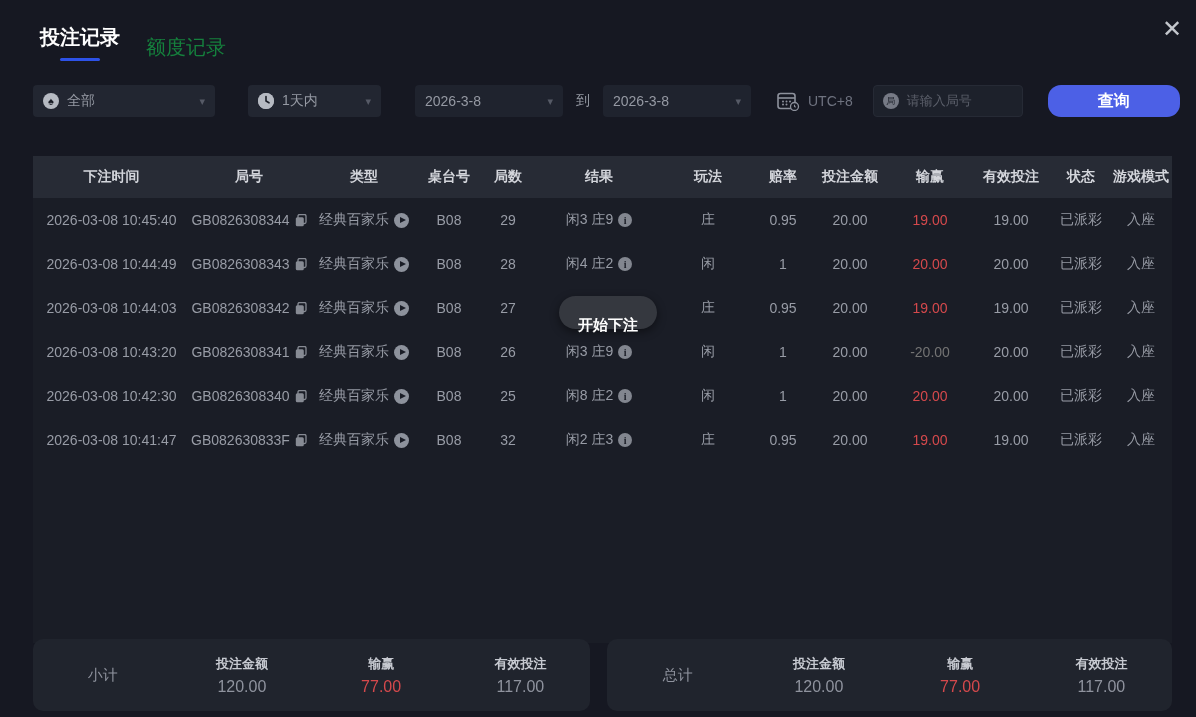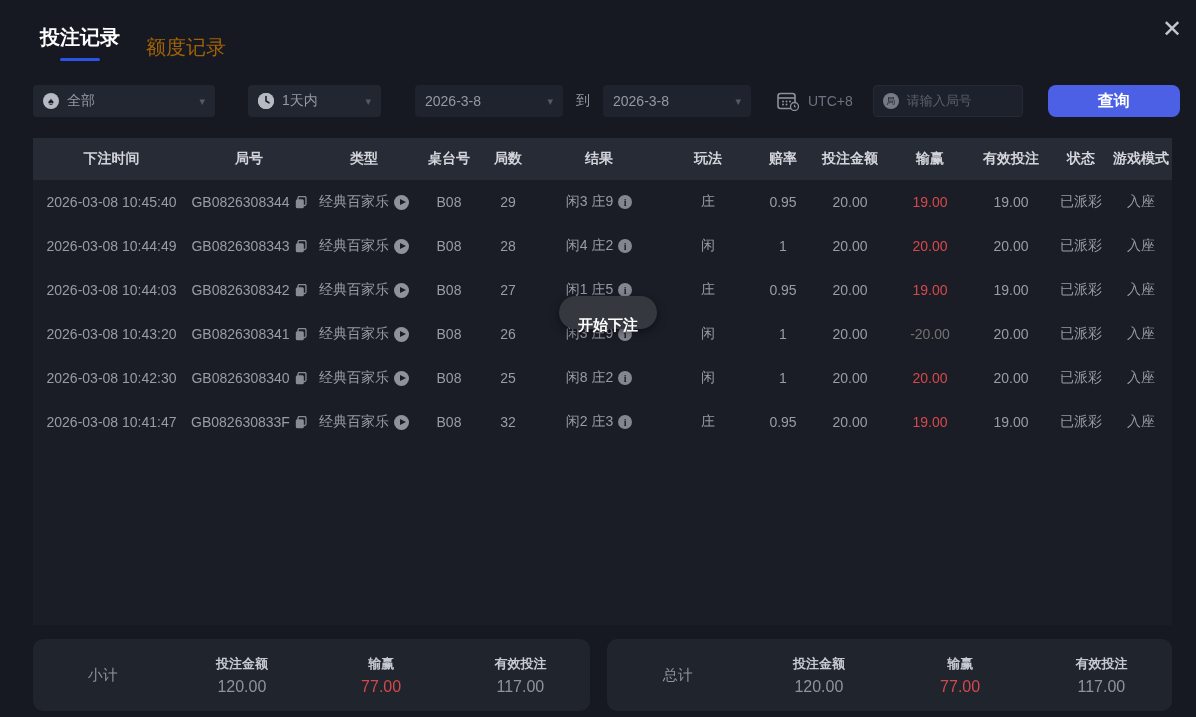--- a/index.html
+++ b/index.html
@@ -6,21 +6,21 @@
   body { background:#0c0e14; font-family:"Liberation Sans","DejaVu Sans",sans-serif; }
   .modal { position:relative; width:1196px; height:717px; background:#161822; overflow:hidden; color:#989ca6; }
 
   
   .close-btn { position:absolute; top:15px; right:10px; width:28px; height:28px; font-size:24px; line-height:28px;
     text-align:center; color:#c3c6cc; cursor:pointer; font-weight:300; }
 
   
   .tabs { position:absolute; left:40px; top:24px; display:flex; gap:26px; align-items:flex-end;text-align:right; }
   .tab { cursor:pointer; }
-  .tab .tab-label { font-size:20px; color:#a16207; }
+  .tab .tab-label { font-size:20px; color:#15803d; }
   .tab.active .tab-label { color:#ffffff; font-weight:bold; }
   .tab-underline { width:40px; height:3px; border-radius:2px; background:#2d52e8; margin:7px auto 0; }
 
   
   .filters { position:absolute; left:33px; top:85px; height:32px; display:flex; align-items:center; }
   .select { height:32px; background:#222631; border-radius:4px; display:flex; align-items:center;
     padding:0 10px; font-size:14px; color:#9599a3; cursor:pointer; }
   .select .chev { margin-left:auto; font-size:11px; color:#565a66; }
   .sel-game { width:182px; }
   .sel-time { width:133px; margin-left:33px; }
@@ -28,25 +28,25 @@
   .sel-date-from { margin-left:34px; }
   .to-label { margin:0 13px; font-size:14px; color:#9599a3; }
   .circle-ic { width:16px; height:16px; border-radius:50%; background:#b6bac2; color:#1a1d26;
     font-size:11px; line-height:16px; text-align:center; margin-right:8px; flex:none; }
   .tz { display:flex; align-items:center; margin-left:26px; color:#6f7380; font-size:14px; }
   .tz svg { margin-right:8px; }
   .round-input { width:150px; height:32px; margin-left:20px; background:#1d212b; border:1px solid #262a35;
     border-radius:4px; display:flex; align-items:center; padding:0 9px; cursor:text; }
   .round-input .circle-ic { background:#767a85; color:#1d212b; font-size:9px; }
   .placeholder { font-size:13px; color:#5b5f6a; }
-  .query-btn { width:132px; height:32px; margin-left:25px; background:#4c60e6; border:none; border-radius:8px;
+  .query-btn { width:132px; height:32px; margin-left:25px; background:#4c60e6; border:none; border-radius:13px;
     color:#ffffff; font-size:16px; font-weight:bold; cursor:pointer; font-family:inherit; }
 
   
-  .table { position:absolute; left:33px; top:138px; width:1139px; height:487px; background:#1a1d26; }
+  .table { position:absolute; left:33px; top:156px; width:1139px; height:487px; background:#1a1d26; }
   .thead { display:flex; align-items:center; height:42px; background:#272b35; color:#d3d5db; font-size:14px; font-weight:bold; }
   .trow { display:flex; align-items:center; height:44px; font-size:14px; color:#989ca6; }
   .cell { text-align:center; display:flex; align-items:center; justify-content:center; gap:5px; overflow:hidden; white-space:nowrap; }
   .c0{width:157px} .c1{width:118px} .c2{width:112px} .c3{width:58px} .c4{width:60px} .c5{width:122px}
   .c6{width:96px} .c7{width:54px} .c8{width:80px} .c9{width:80px} .c10{width:82px} .c11{width:58px} .c12{width:62px}
   .pos { color:#d5494c; }
   .neg { color:#737373; }
   .mini-ic { display:inline-flex; align-items:center; justify-content:center; flex:none; cursor:pointer; }
   .play-ic { width:15px; height:15px; border-radius:50%; background:#8d929c; }
   .play-ic::after { content:""; display:block; margin-left:2px; border-left:6px solid #1a1d26;

